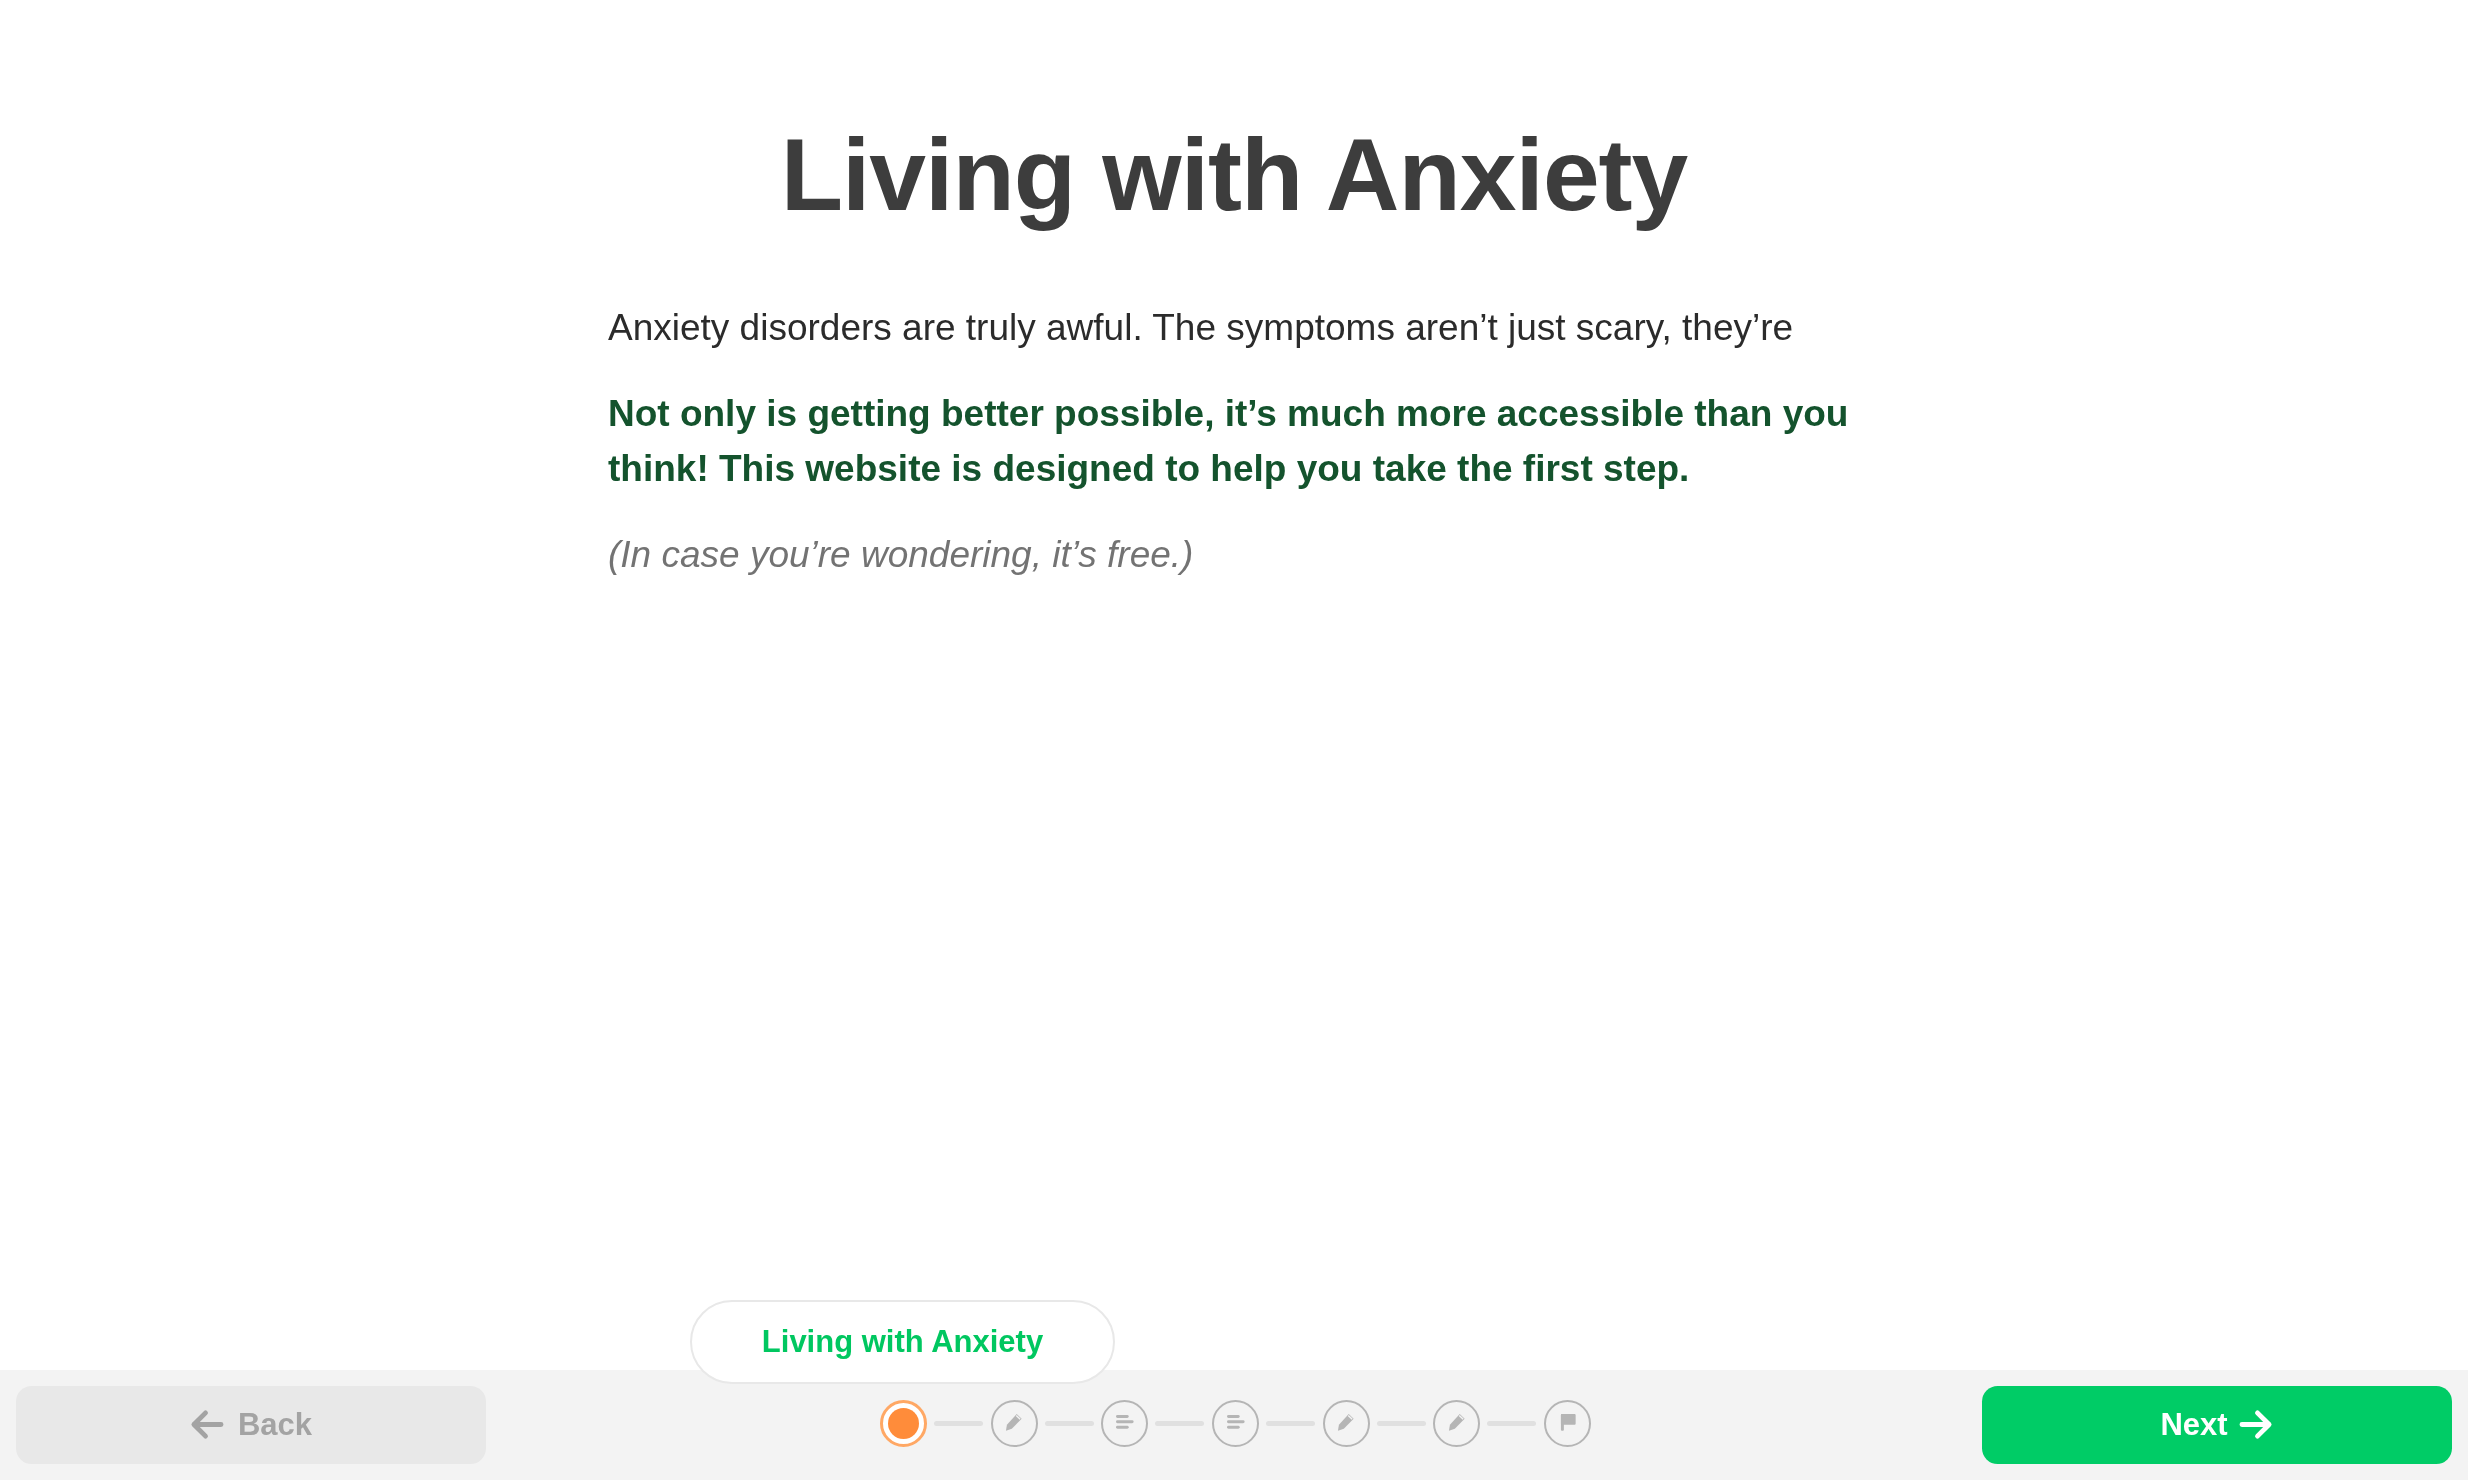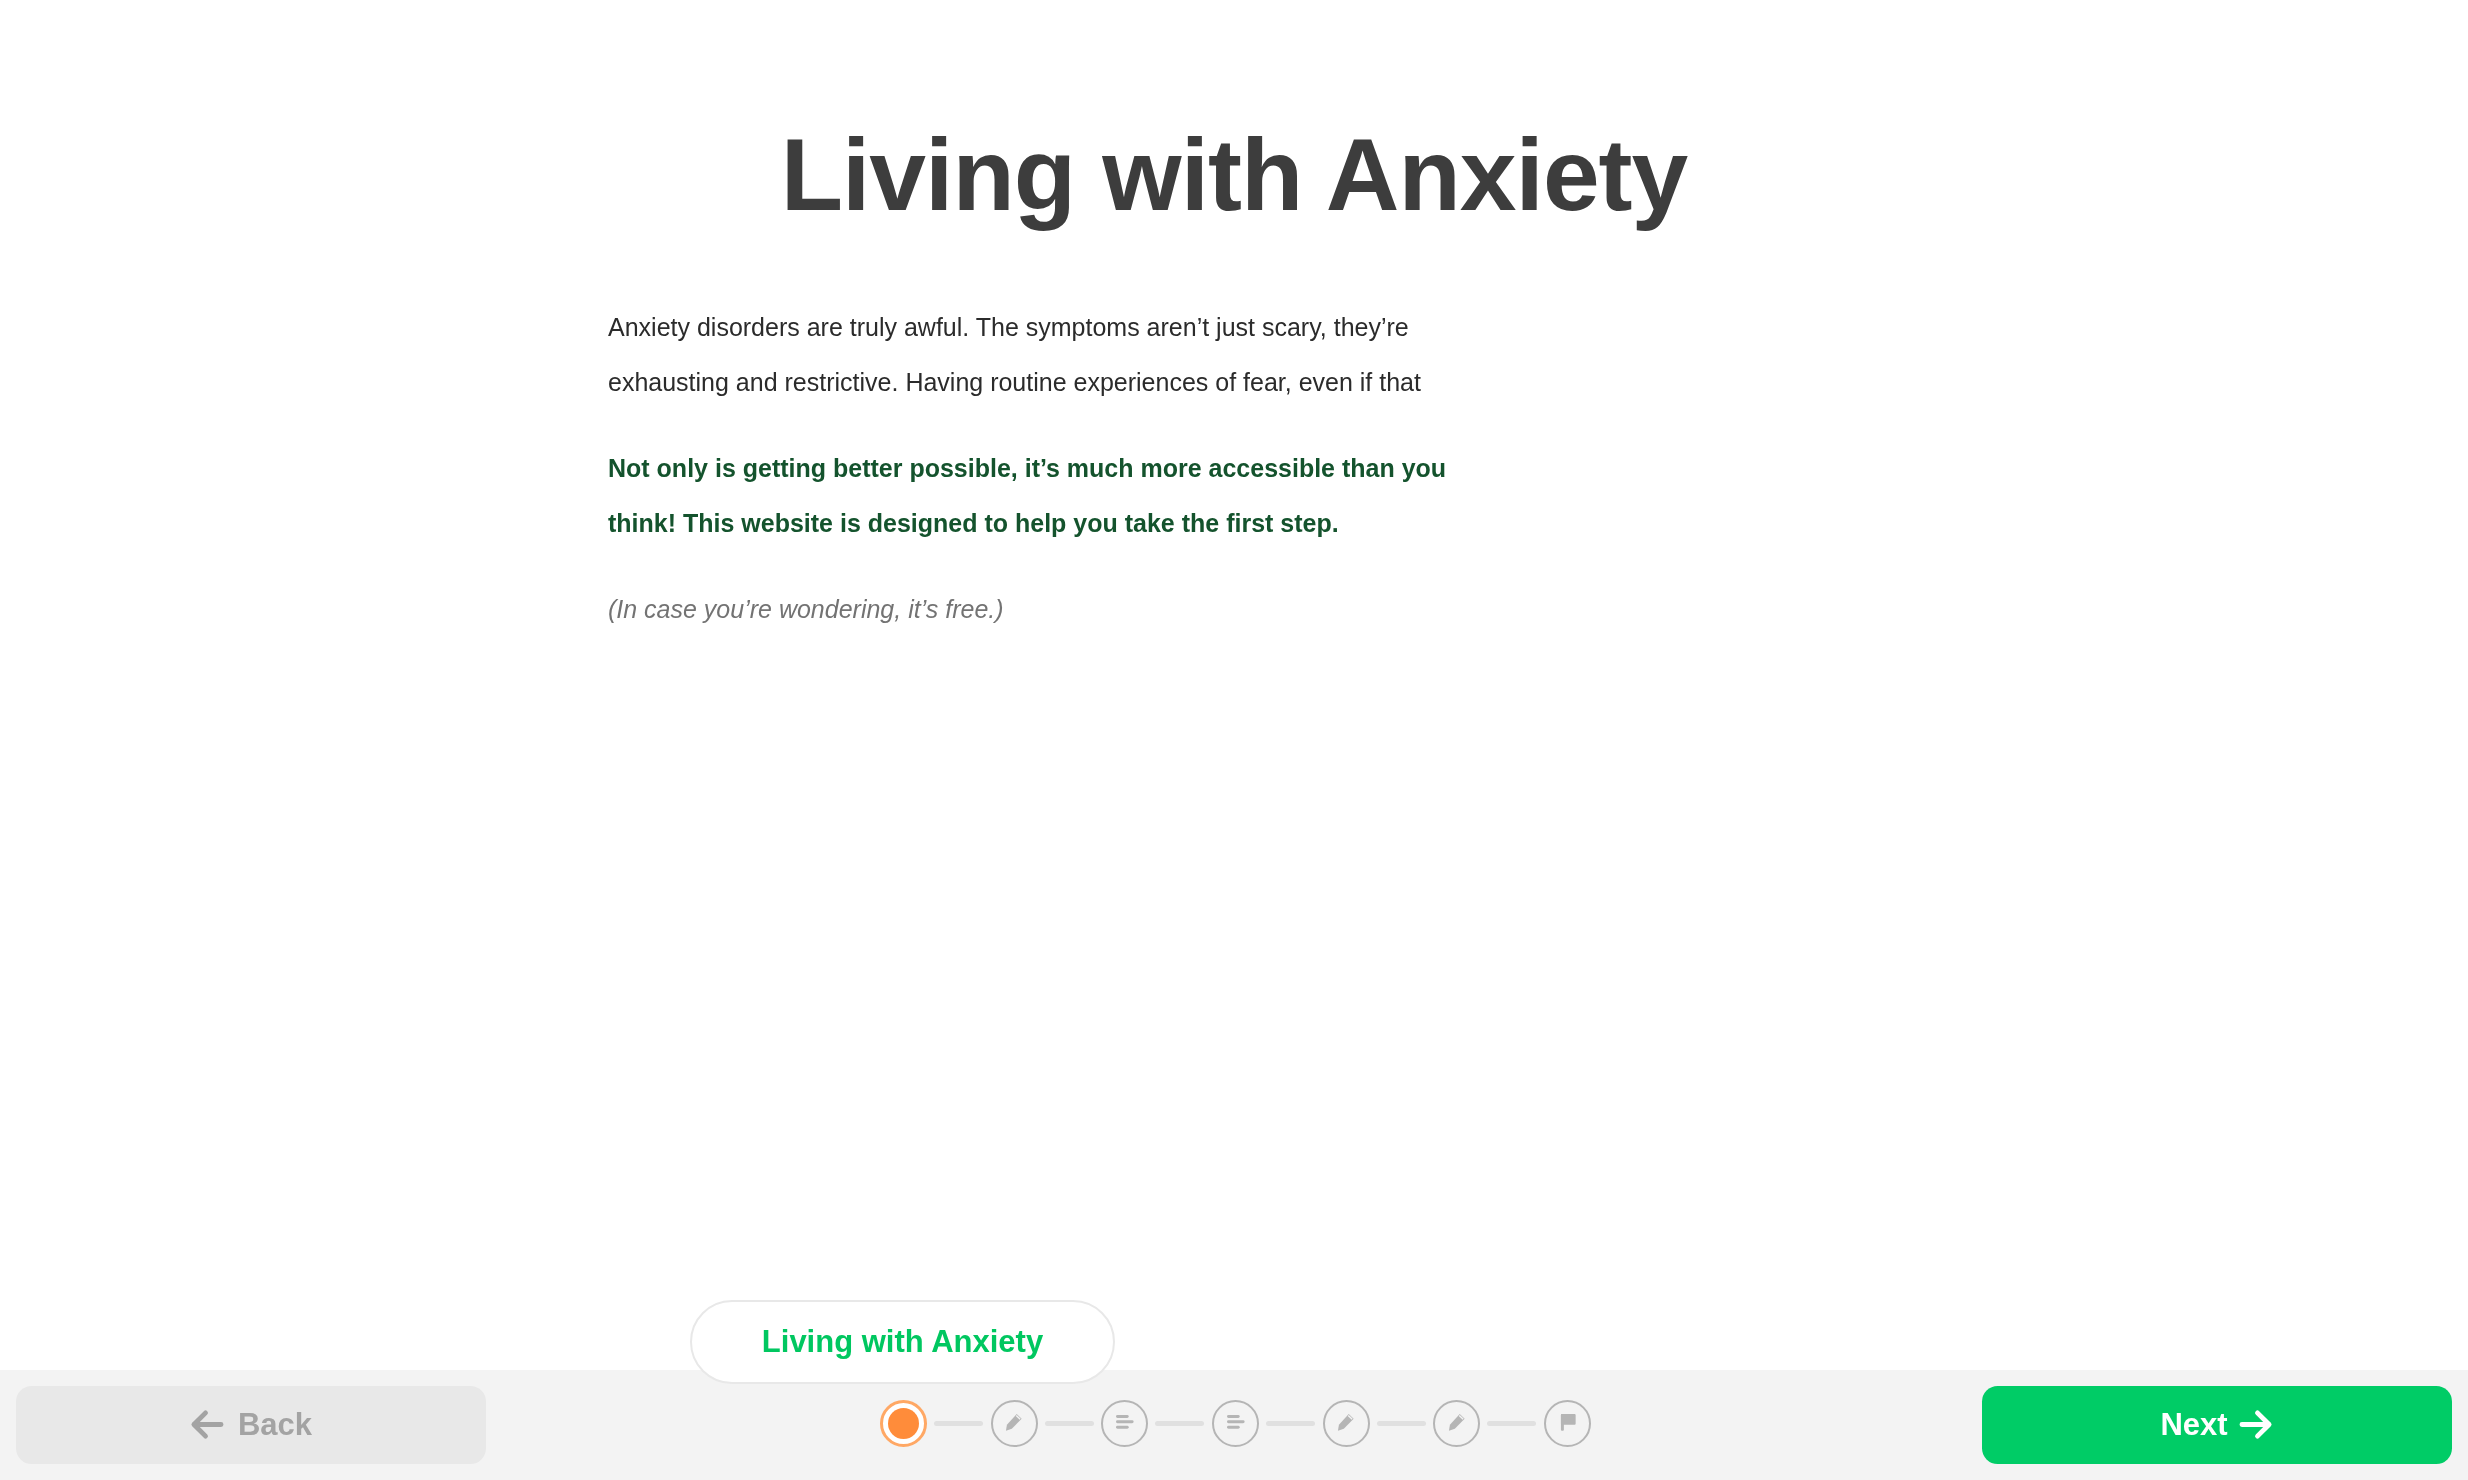--- a/index.html
+++ b/index.html
@@ -17,21 +17,21 @@
     letter-spacing: -1px; line-height: 118px;
   }
 
   .content {
     position: absolute; left: 608px; top: 300px; width: 1274px;
     color: #2b2b2b;
   }
   .para { margin-bottom: 31px; }
   .line {
     display: block; white-space: nowrap;
-    font-size: 25px; line-height: 55px;
+    font-size: 37px; line-height: 55px;
   }
   .para.bold .line { font-weight: 700; color: #14532d; }
   .para.note .line { font-style: italic; color: #737373; }
 
   
   .footer {
     position: absolute; left: 0; top: 1370px; width: 2468px; height: 110px;
     background: #f3f3f3;
   }
   .btn {
@@ -76,21 +76,20 @@
 </head>
 <body>
 
 <div class="page">
 
   <h1 class="title">Living with Anxiety</h1>
 
   <div class="content">
     <p class="para">
       <span class="line">Anxiety disorders are truly awful. The symptoms aren’t just scary, they’re</span>
-      <span class="line">exhausting and restrictive. Having routine experiences of fear, even if that</span>
     </p>
     <p class="para">
     </p>
     <p class="para bold">
       <span class="line">Not only is getting better possible, it’s much more accessible than you</span>
       <span class="line">think! This website is designed to help you take the first step.</span>
     </p>
     <p class="para note">
       <span class="line">(In case you’re wondering, it’s free.)</span>
     </p>

